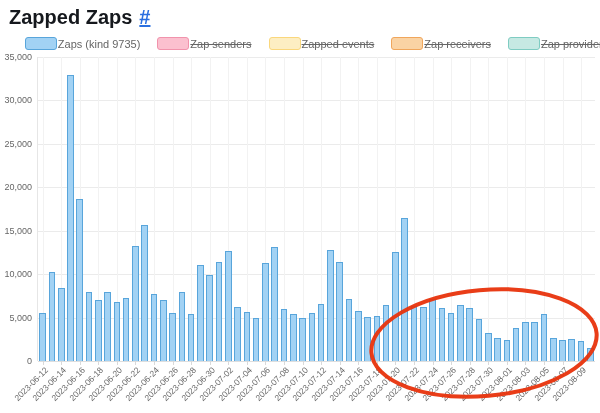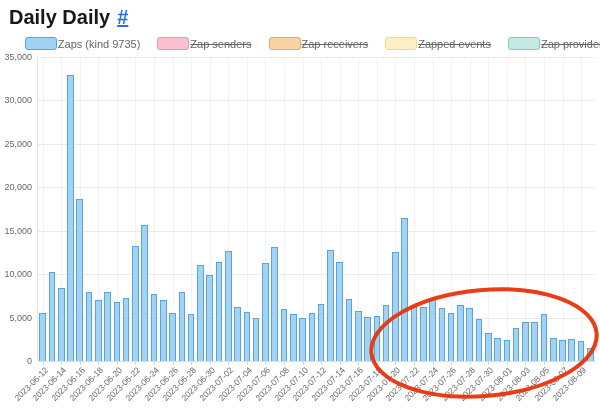--- a/index.html
+++ b/index.html
@@ -23,39 +23,39 @@
   .xtick{position:absolute;top:304px;width:1px;height:4px;background:#d9d9d9;}
   .xlab{position:absolute;width:90px;text-align:right;font-size:8.5px;color:#666;white-space:nowrap;
         transform-origin:100% 0;transform:rotate(-45deg);}
   .annotation-svg{position:absolute;left:0;top:0;pointer-events:none;}
 </style>
 </head>
 <body>
 
 <div id="app">
   <div class="title-row">
-    <span>Daily Daily</span><a href="#">#</a>
+    <span>Zapped Zaps</span><a href="#">#</a>
   </div>
 
   <div class="legend" id="legend">
       <div class="legend-item">
         <span class="swatch" style="background: rgb(162, 210, 244); border-color: rgb(88, 165, 219);"></span>
         <span class="lg-label">Zaps (kind 9735)</span>
       </div>
       <div class="legend-item off">
         <span class="swatch" style="background: rgb(251, 192, 207); border-color: rgb(241, 147, 172);"></span>
         <span class="lg-label">Zap senders</span>
       </div>
       <div class="legend-item off">
+        <span class="swatch" style="background: rgb(253, 238, 195); border-color: rgb(250, 215, 124);"></span>
+        <span class="lg-label">Zapped events</span>
+      </div>
+      <div class="legend-item off">
         <span class="swatch" style="background: rgb(250, 211, 164); border-color: rgb(240, 166, 92);"></span>
         <span class="lg-label">Zap receivers</span>
-      </div>
-      <div class="legend-item off">
-        <span class="swatch" style="background: rgb(253, 238, 195); border-color: rgb(250, 215, 124);"></span>
-        <span class="lg-label">Zapped events</span>
       </div>
       <div class="legend-item off">
         <span class="swatch" style="background: rgb(198, 233, 227); border-color: rgb(127, 204, 194);"></span>
         <span class="lg-label">Zap providers</span>
       </div>
     </div>
 
   <div class="plot" id="plot">
     <div class="axis-left"></div>
   <div class="grid-h zero" style="top: 304px;"></div>

